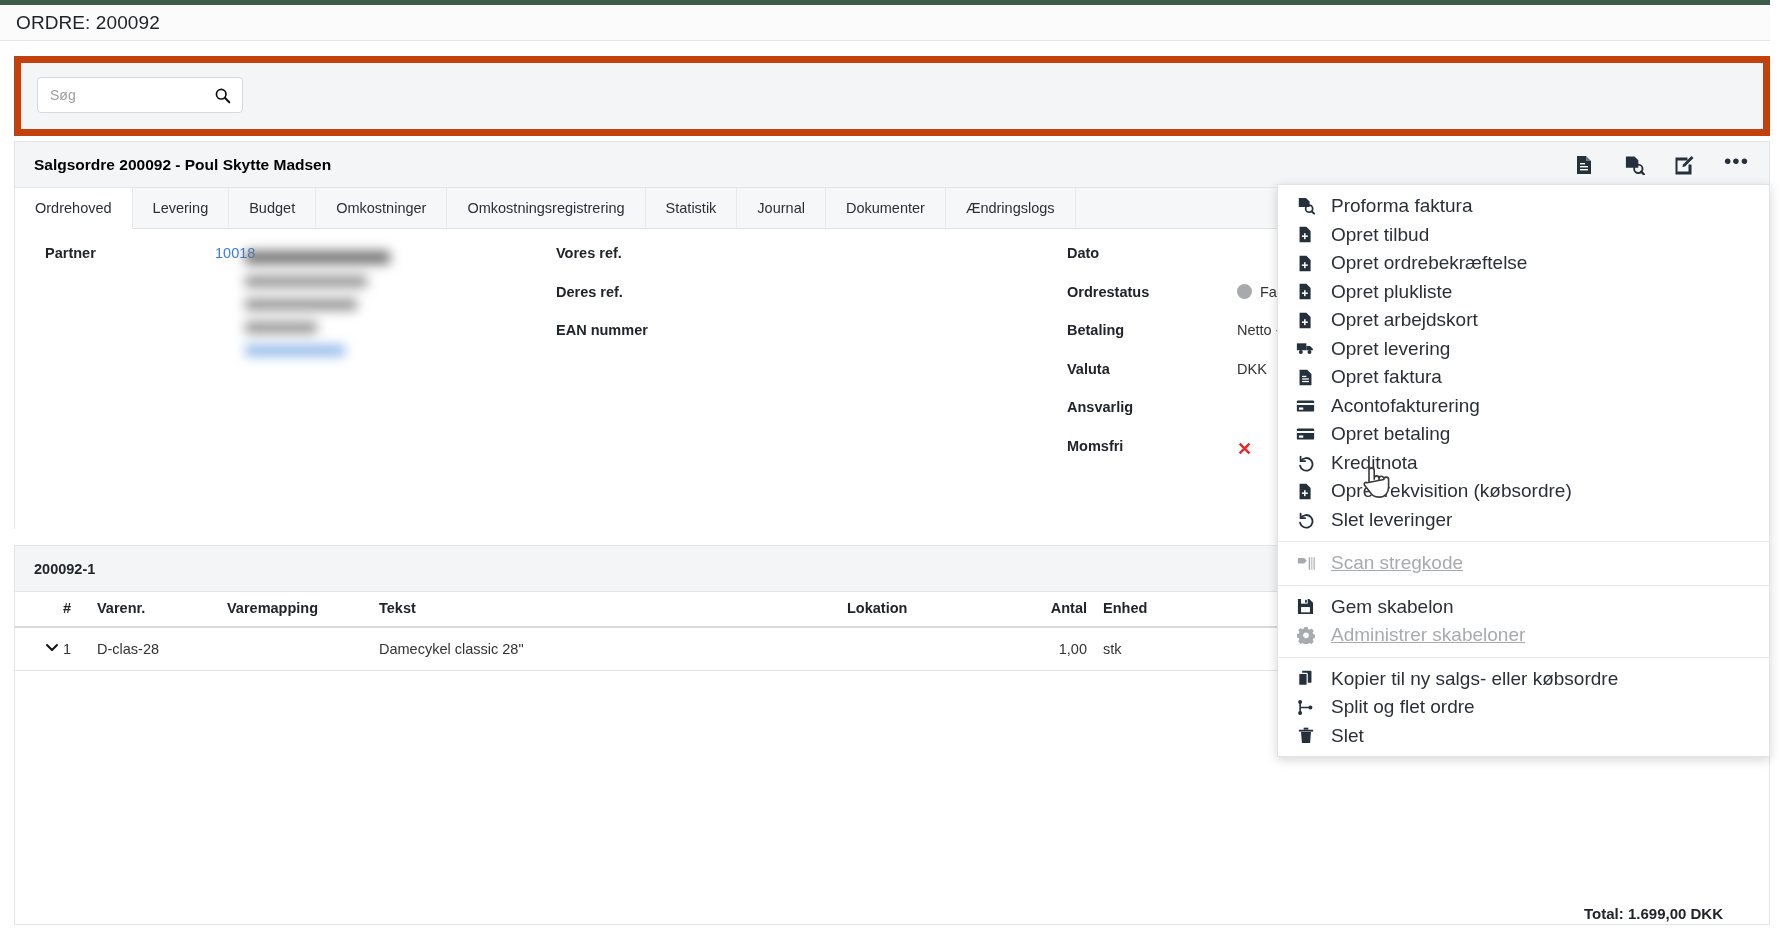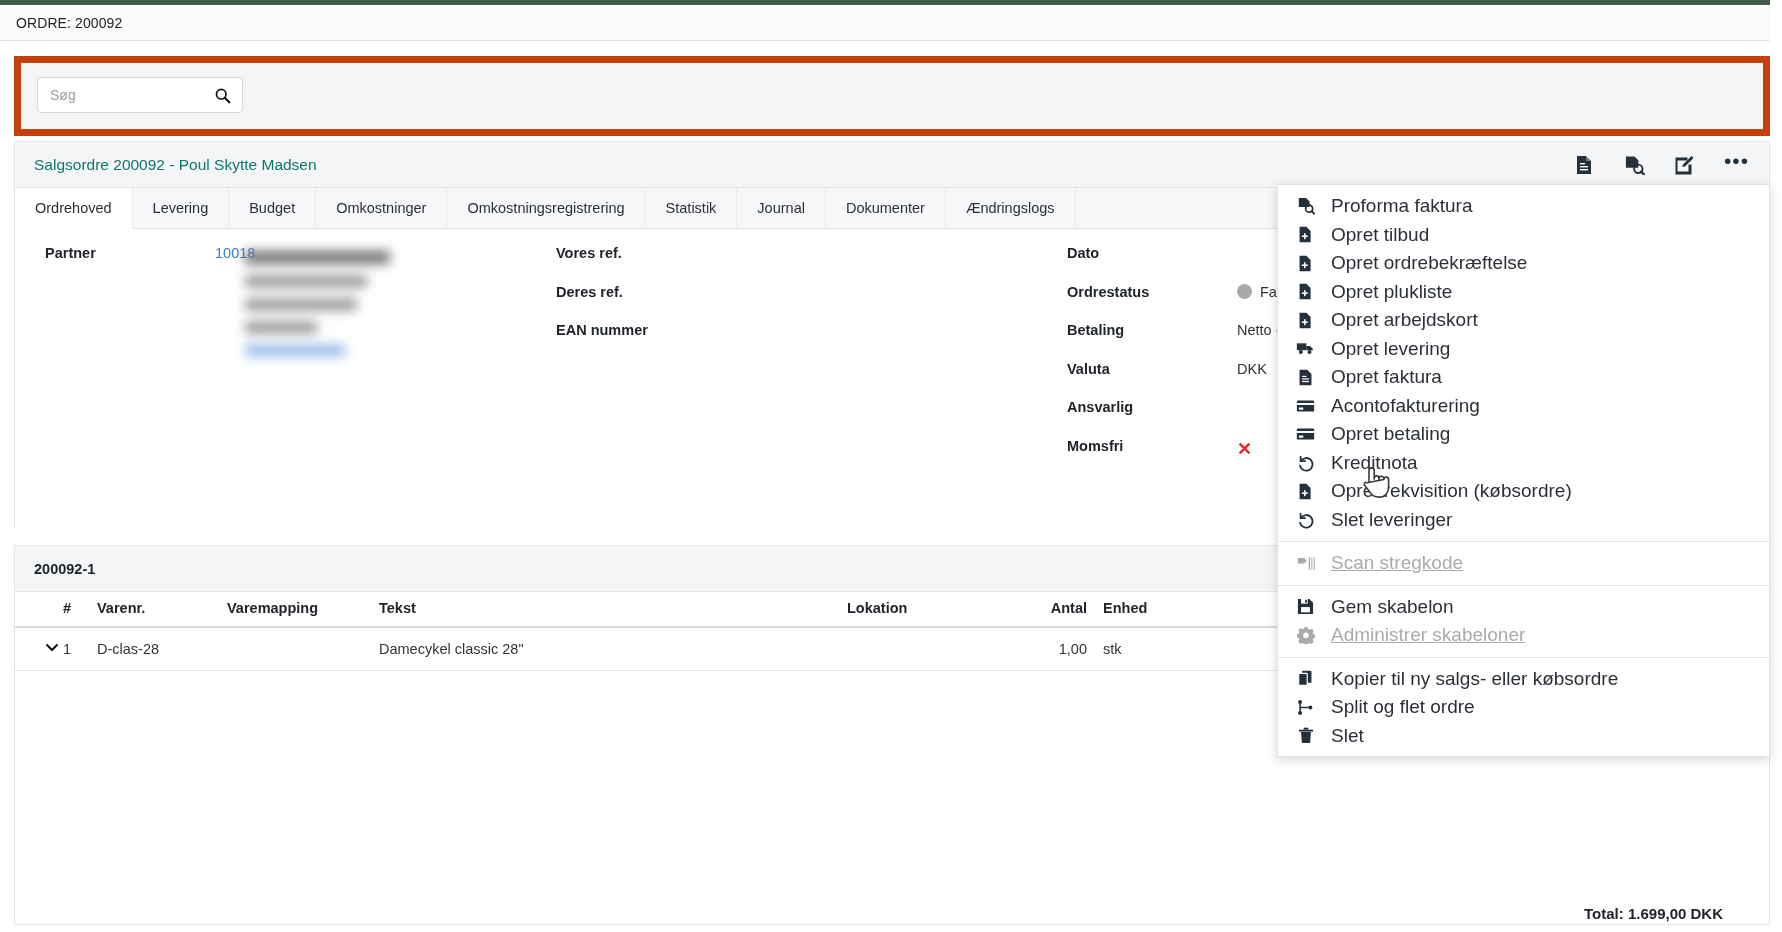--- a/index.html
+++ b/index.html
@@ -23,21 +23,21 @@
 
   
   .crumb-bar {
     position: absolute; top: 5px; left: 0; width: 1770px; height: 36px;
     background: #fbfbfb;
     border-bottom: 1px solid #e4e4e4;
     display: flex; align-items: center;
   }
   .crumb-text {
     padding-left: 16px;
-    font-size: 14px; color: #20252b; letter-spacing: .1px;
+    font-size: 19px; color: #20252b; letter-spacing: .1px;
   }
 
   
   .search-panel {
     position: absolute; top: 56px; left: 14px; width: 1756px; height: 80px;
     background: #f4f5f6;
     border: 7px solid #c2410c;
   }
   .search-box {
     position: absolute; top: 14px; left: 16px; width: 206px; height: 36px;
@@ -56,21 +56,21 @@
   
   .card {
     position: absolute; top: 141px; left: 14px; width: 1756px; height: 388px;
     background: #ffffff; border: 1px solid #e4e5e6;
   }
   .card-head {
     height: 46px; background: #f4f5f6; border-bottom: 1px solid #e4e5e6;
     display: flex; align-items: center; justify-content: space-between;
     padding: 0 20px 0 19px;
   }
-  .card-title { font-size: 15.5px; font-weight: normal; color: #0f766e; }
+  .card-title { font-size: 15.5px; font-weight: bold; color: #000000; }
   .card-actions { display: flex; align-items: center; gap: 30px; }
   .act-ico { width: 20px; height: 20px; cursor: pointer; color: #24303c; }
   .dots {
     font-size: 21px; line-height: 10px; color: #24303c; letter-spacing: 1px;
     cursor: pointer; padding-bottom: 7px;
   }
 
   
   .tabs {
     height: 41px; display: flex; border-bottom: 1px solid #e0e1e2;

